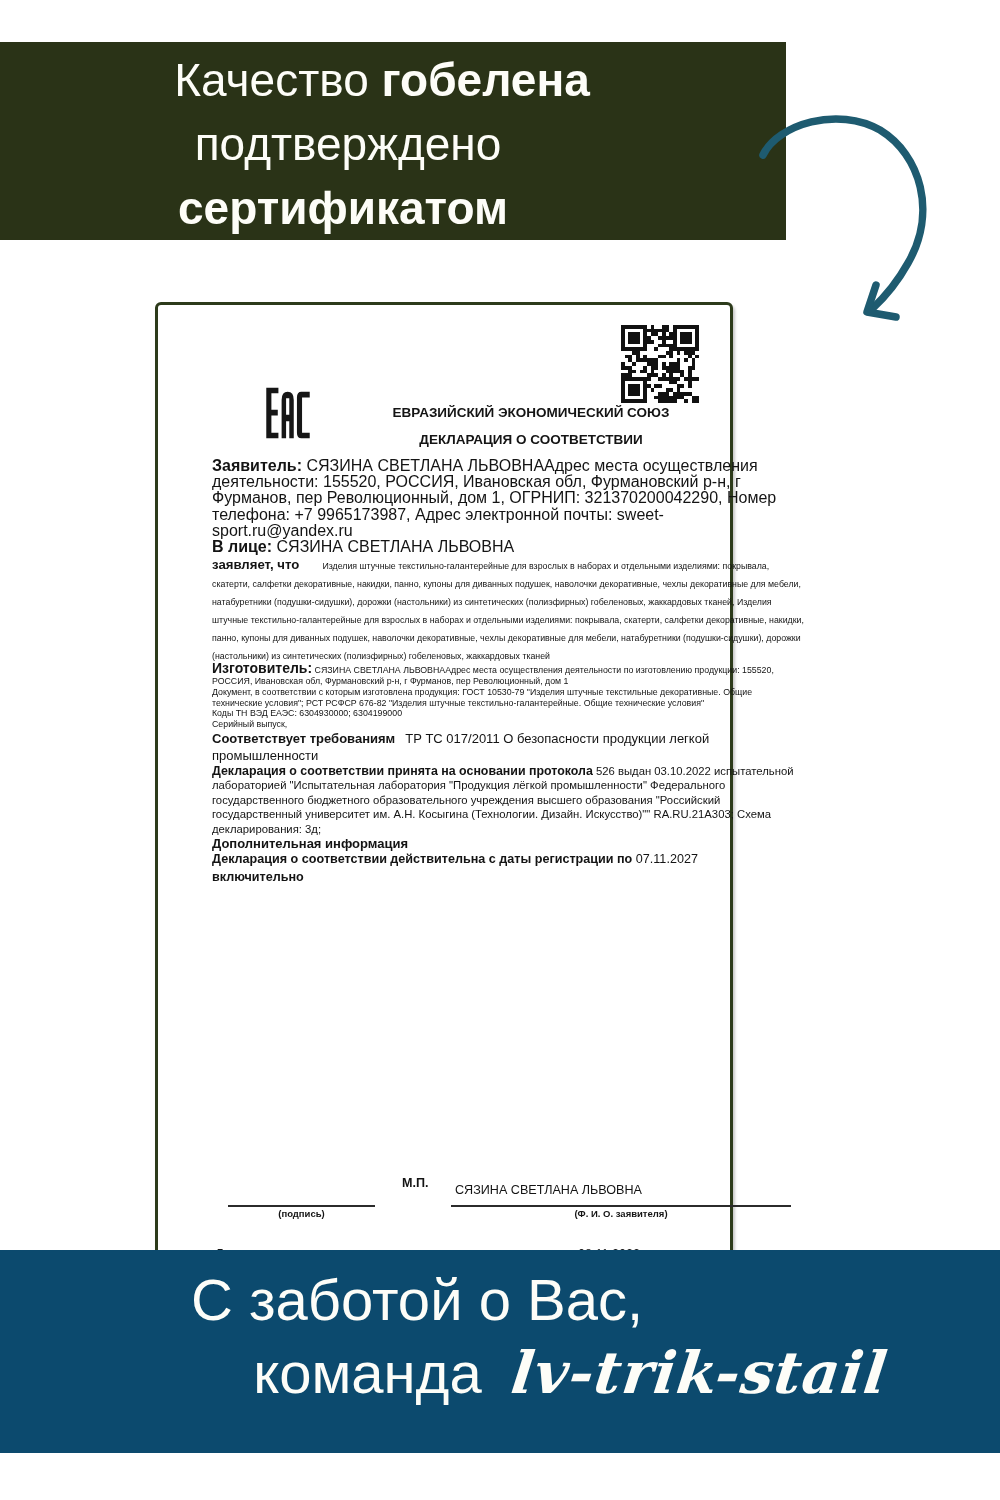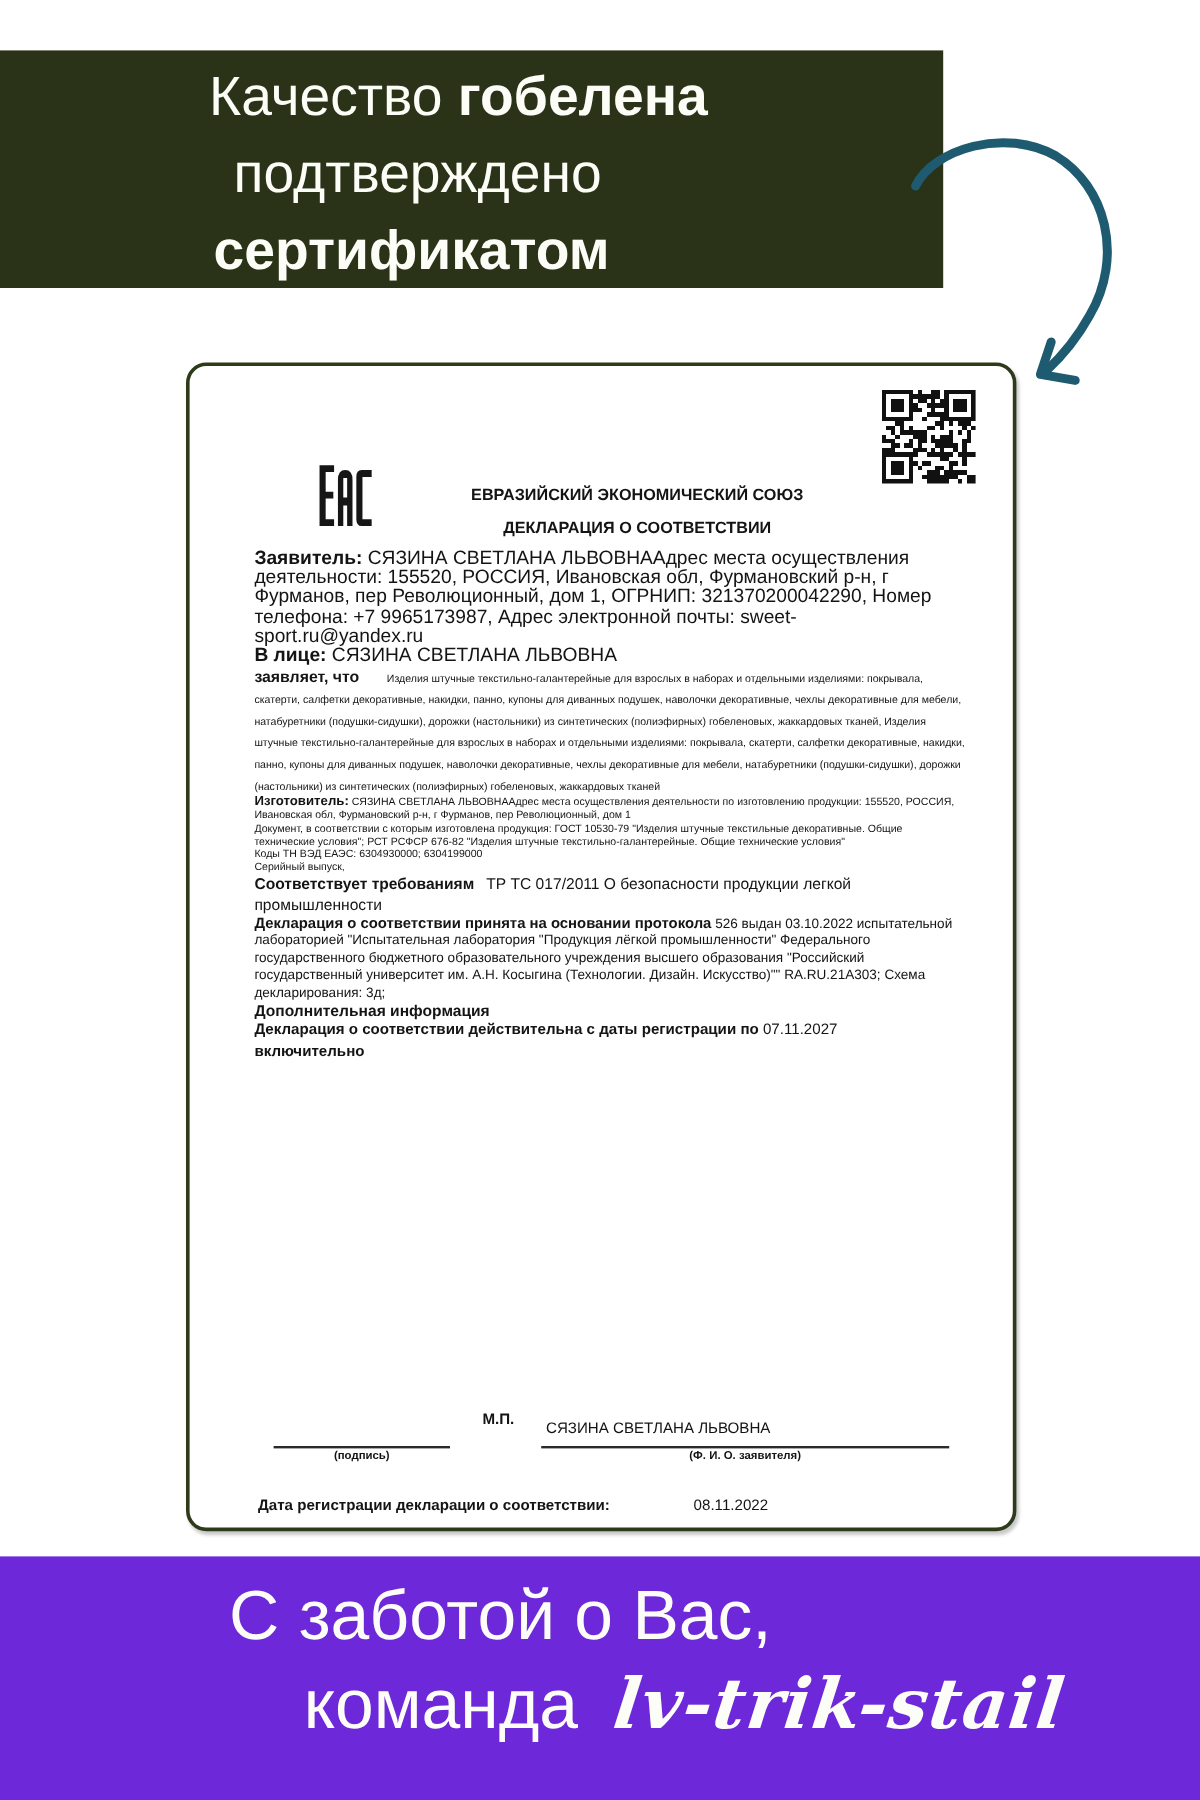--- a/index.html
+++ b/index.html
@@ -17,39 +17,39 @@
   .tb-l1{transform:translateX(-11px);font-weight:400;}
   .tb-l1 b{font-weight:700;}
   .tb-l2{transform:translateX(-45px);font-weight:400;}
   .tb-l3{transform:translateX(-50px);font-weight:700;}
 
   
   .arrow{position:absolute;left:740px;top:95px;width:200px;height:235px;}
 
   
   .card{
-    position:absolute;left:155px;top:302px;width:692px;height:974px;
-    background:#ffffff;border:3px solid #2d3b1b;border-radius:17px;
+    position:absolute;left:155px;top:302px;width:578px;height:974px;
+    background:#ffffff;border:3px solid #2d3b1b;border-radius:6px;
     box-shadow:2px 3px 3px rgba(0,0,0,0.22);
     box-sizing:border-box;color:#111;
   }
   .qr{position:absolute;top:20px;right:31px;width:78px;height:78px;fill:#111;shape-rendering:crispEdges;}
   .eac{position:absolute;left:107px;top:81px;width:46px;height:54px;fill:#161616;}
   .cert-header{position:absolute;left:54px;top:100px;width:592px;text-align:center;
     padding-left:46px;box-sizing:border-box;font-weight:700;font-size:13.5px;color:#141414;}
   .cert-header .h2{margin-top:12px;}
 
   .content{position:absolute;left:54px;top:153px;width:592px;color:#141414;}
   .content p{margin:0;}
   .par{font-size:16px;line-height:16.2px;}
   .inperson{margin-top:3px;}
   .declares{margin-top:4px;}
   .declare-label{font-size:13.2px;font-weight:700;margin-right:23px;}
   .small,.small-par{font-size:8.8px;line-height:10.8px;}
-  .small-par b{font-size:11px;}
+  .small-par b{font-size:14px;}
   .complies{margin-top:7px;font-size:13px;line-height:17px;}
   .complies b{margin-right:10px;margin-top:36px;}
   .protocol{margin-top:13px;font-size:11.3px;line-height:14.4px;}
   .protocol-lead{font-size:12.4px;font-weight:700;}
   .additional{margin-top:3px;font-weight:700;font-size:13px;}
   .validity{margin-top:24px;font-size:12.6px;line-height:17.5px;font-weight:700;}
   .validity .reg{font-weight:400;}
 
   
   .sigblock{position:absolute;left:57px;top:871px;width:592px;height:100px;font-size:12.6px;color:#141414;}
@@ -61,22 +61,22 @@
   .cap{position:absolute;top:32px;font-size:9.5px;font-weight:700;text-align:center;}
   .cap-left{left:13px;width:147px;}
   .cap-right{left:236px;width:340px;}
   .regrow{position:absolute;left:0;width:100%;font-weight:700;}
   .regrow1{top:50px;}
   .regrow2{top:71px;}
   .regval{position:absolute;left:363px;font-weight:400;white-space:nowrap;}
 
   
   .bottom-banner{
-    position:absolute;left:0;top:1297px;width:1000px;height:203px;
-    background:#6d28d9;color:#fdfdf8;padding-top:14px;box-sizing:border-box;
+    position:absolute;left:0;top:1250px;width:1000px;height:203px;
+    background:#0c4a6e;color:#fdfdf8;padding-top:14px;box-sizing:border-box;
   }
   .bb-l1{font-size:58px;line-height:72px;text-align:center;transform:translateX(-83px);font-weight:400;}
   .bb-l2{font-size:58px;line-height:74px;text-align:center;transform:translateX(70px);font-weight:400;}
   .script{
     font-family:"DejaVu Serif",serif;font-style:italic;font-weight:700;
     font-size:58px;margin-left:30px;display:inline-block;transform:skewX(-7deg);
     letter-spacing:1px;
   }
 </style>
 </head>

